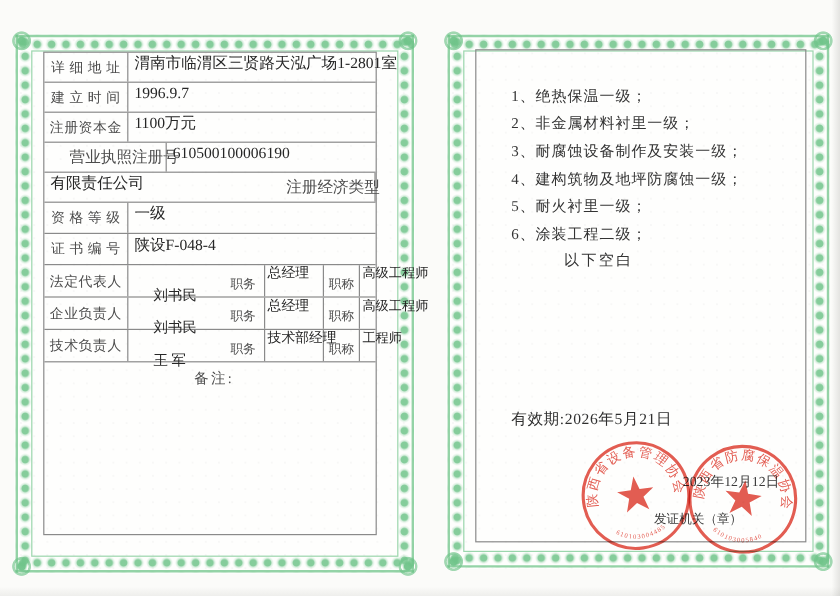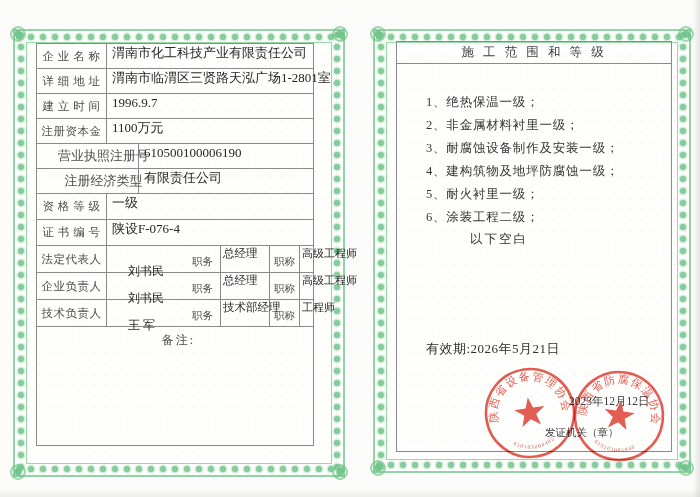--- a/index.html
+++ b/index.html
@@ -102,50 +102,46 @@
       <div class="edge r"></div>
       <div class="inner-line"></div>
       <div class="corner tl"></div>
       <div class="corner tr"></div>
       <div class="corner bl"></div>
       <div class="corner br"></div>
     </div>
 
     <div class="info-table">
       <div class="row h25">
-        <div class="cell lab">企 业 名 称</div>
-        <div class="cell val">渭南市化工科技产业有限责任公司</div>
-      </div>
-      <div class="row h25">
         <div class="cell lab">详 细 地 址</div>
         <div class="cell val">渭南市临渭区三贤路天泓广场1-2801室</div>
       </div>
       <div class="row h25">
         <div class="cell lab">建 立 时 间</div>
         <div class="cell val">1996.9.7</div>
       </div>
       <div class="row h25">
         <div class="cell lab">注册资本金</div>
         <div class="cell val">1100万元</div>
       </div>
       <div class="row h25">
         <div class="cell lab small">营业执照注册号</div>
         <div class="cell val">610500100006190</div>
       </div>
       <div class="row h25">
+        <div class="cell val">有限责任公司</div>
         <div class="cell lab small">注册经济类型</div>
-        <div class="cell val">有限责任公司</div>
       </div>
       <div class="row h26">
         <div class="cell lab">资 格 等 级</div>
         <div class="cell val">一级</div>
       </div>
       <div class="row h26">
         <div class="cell lab">证 书 编 号</div>
-        <div class="cell val">陕设F-076-4</div>
+        <div class="cell val">陕设F-048-4</div>
       </div>
 
       <div class="row h27">
         <div class="cell lab">法定代表人</div>
         <div class="cell pcell name">刘书民</div>
         <div class="cell pcell sub">职务</div>
         <div class="cell pcell duty">总经理</div>
         <div class="cell pcell sub sub2">职称</div>
         <div class="cell pcell ttl">高级工程师</div>
       </div>
@@ -179,21 +175,20 @@
       <div class="edge l"></div>
       <div class="edge r"></div>
       <div class="inner-line"></div>
       <div class="corner tl"></div>
       <div class="corner tr"></div>
       <div class="corner bl"></div>
       <div class="corner br"></div>
     </div>
 
     <div class="content-box">
-      <div class="scope-title">施 工 范 围 和 等 级</div>
 
       <div class="scope-list">
         <div class="scope-item">1、绝热保温一级；</div>
         <div class="scope-item">2、非金属材料衬里一级；</div>
         <div class="scope-item">3、耐腐蚀设备制作及安装一级；</div>
         <div class="scope-item">4、建构筑物及地坪防腐蚀一级；</div>
         <div class="scope-item">5、耐火衬里一级；</div>
         <div class="scope-item">6、涂装工程二级；</div>
         <div class="below-blank">以下空白</div>
       </div>

